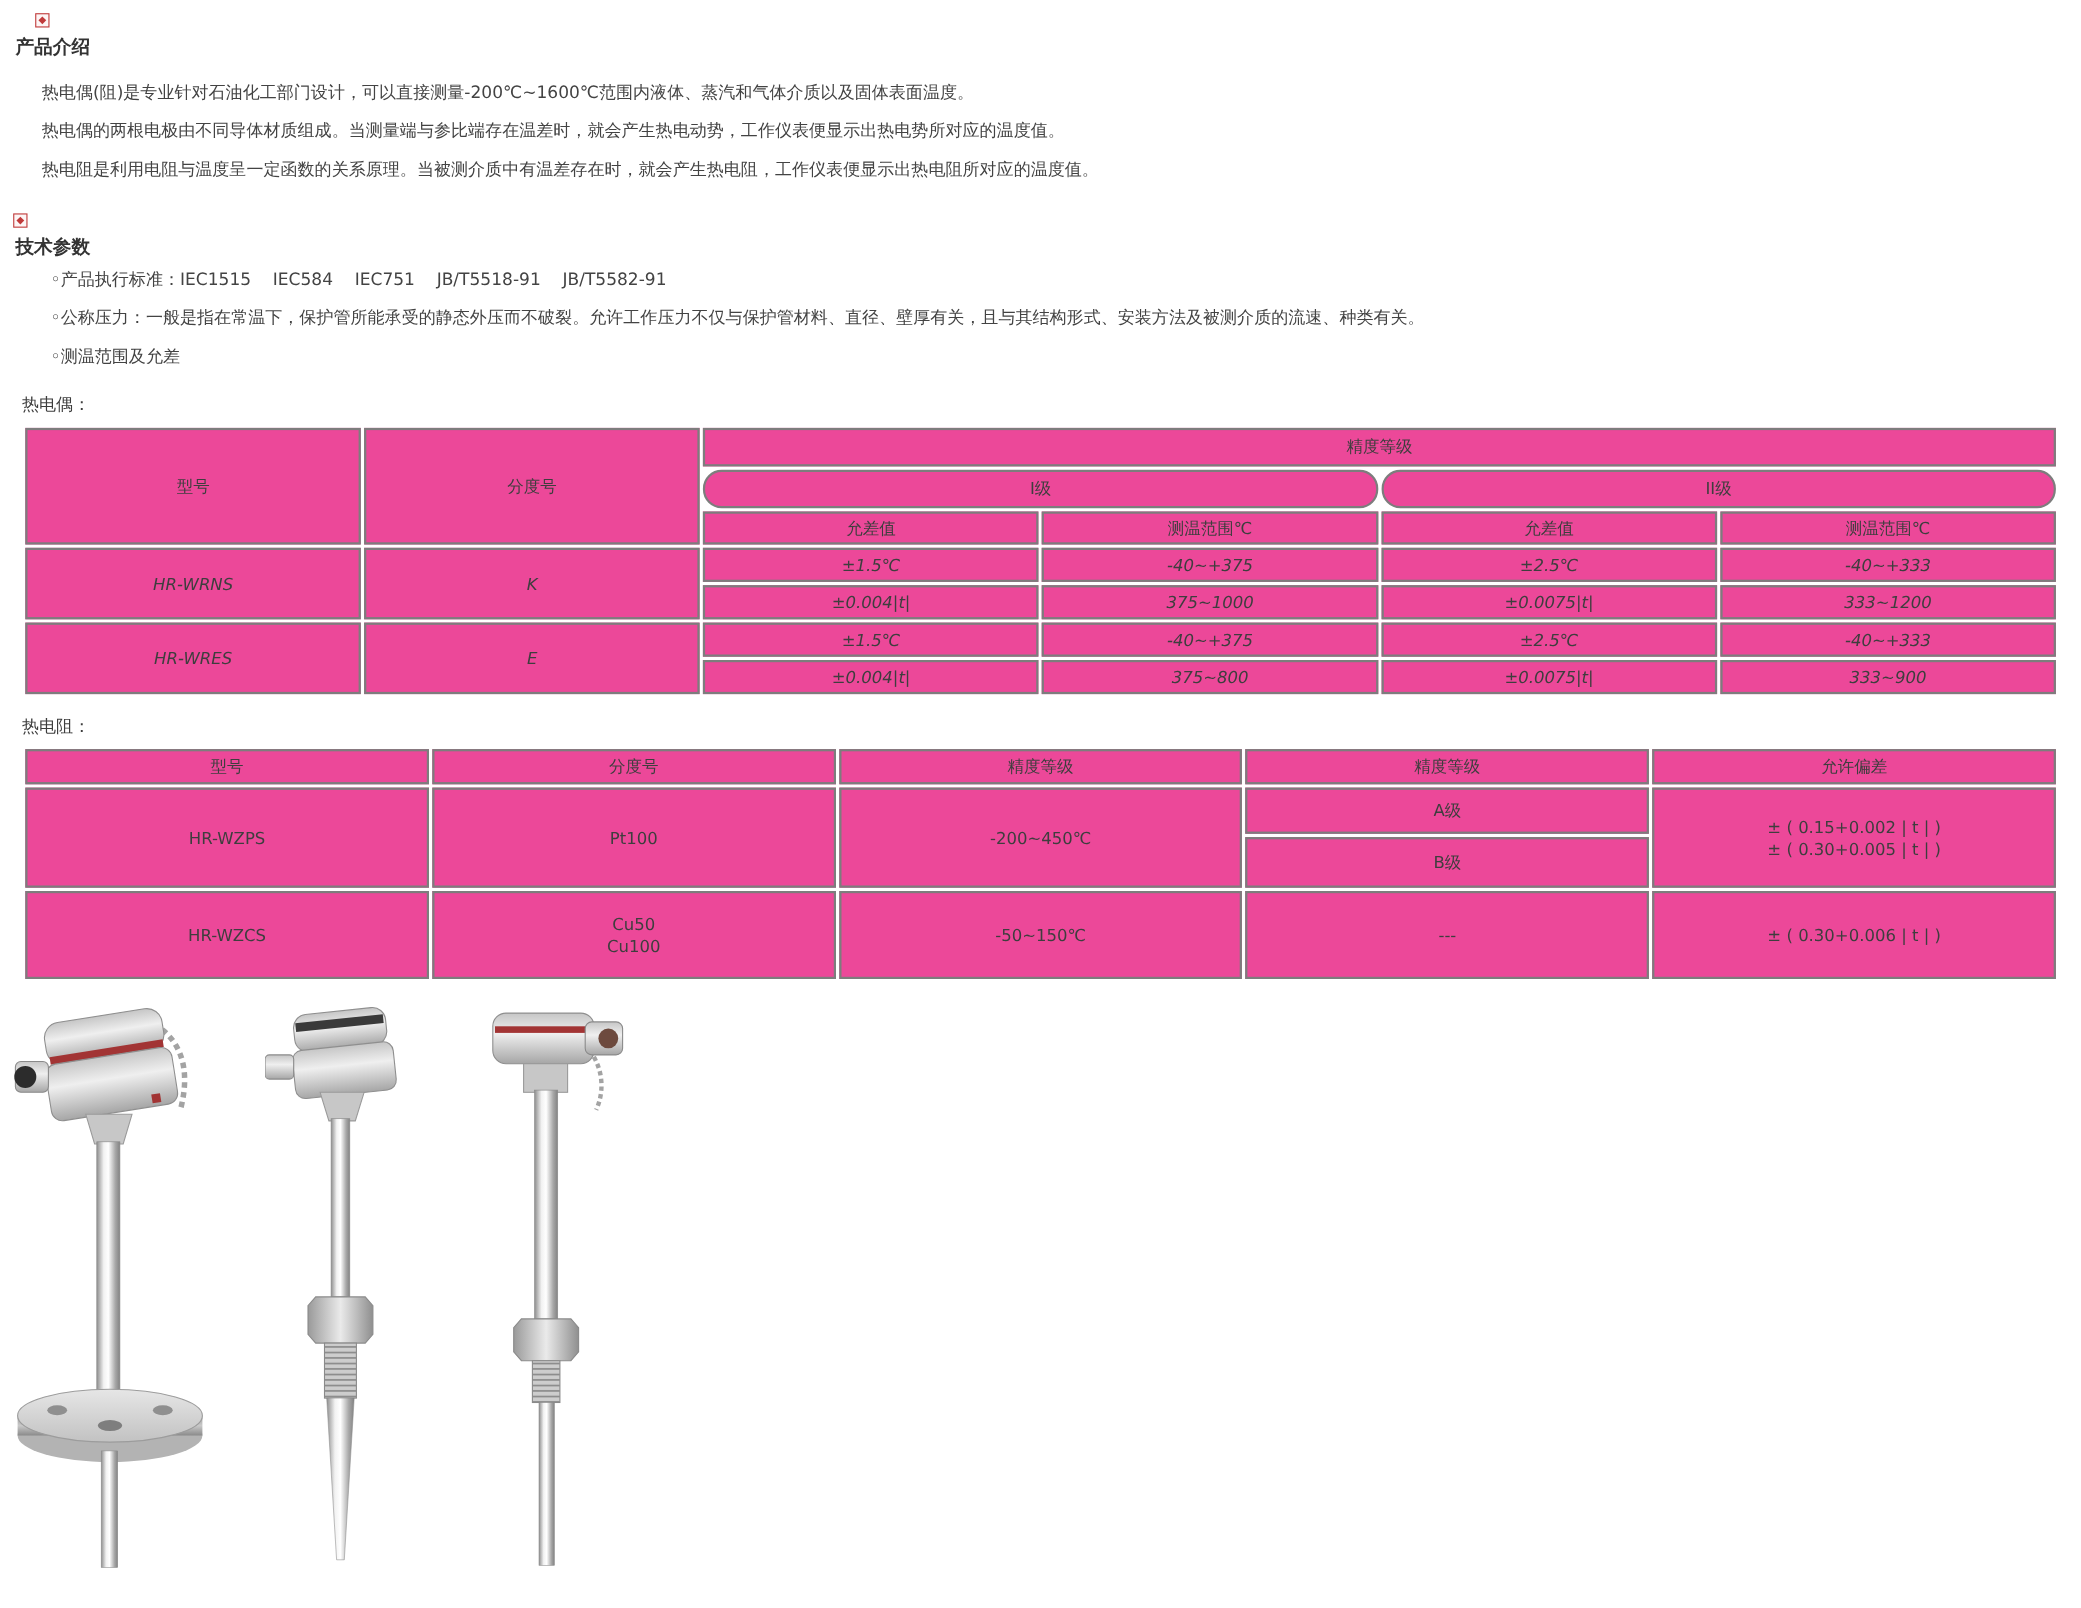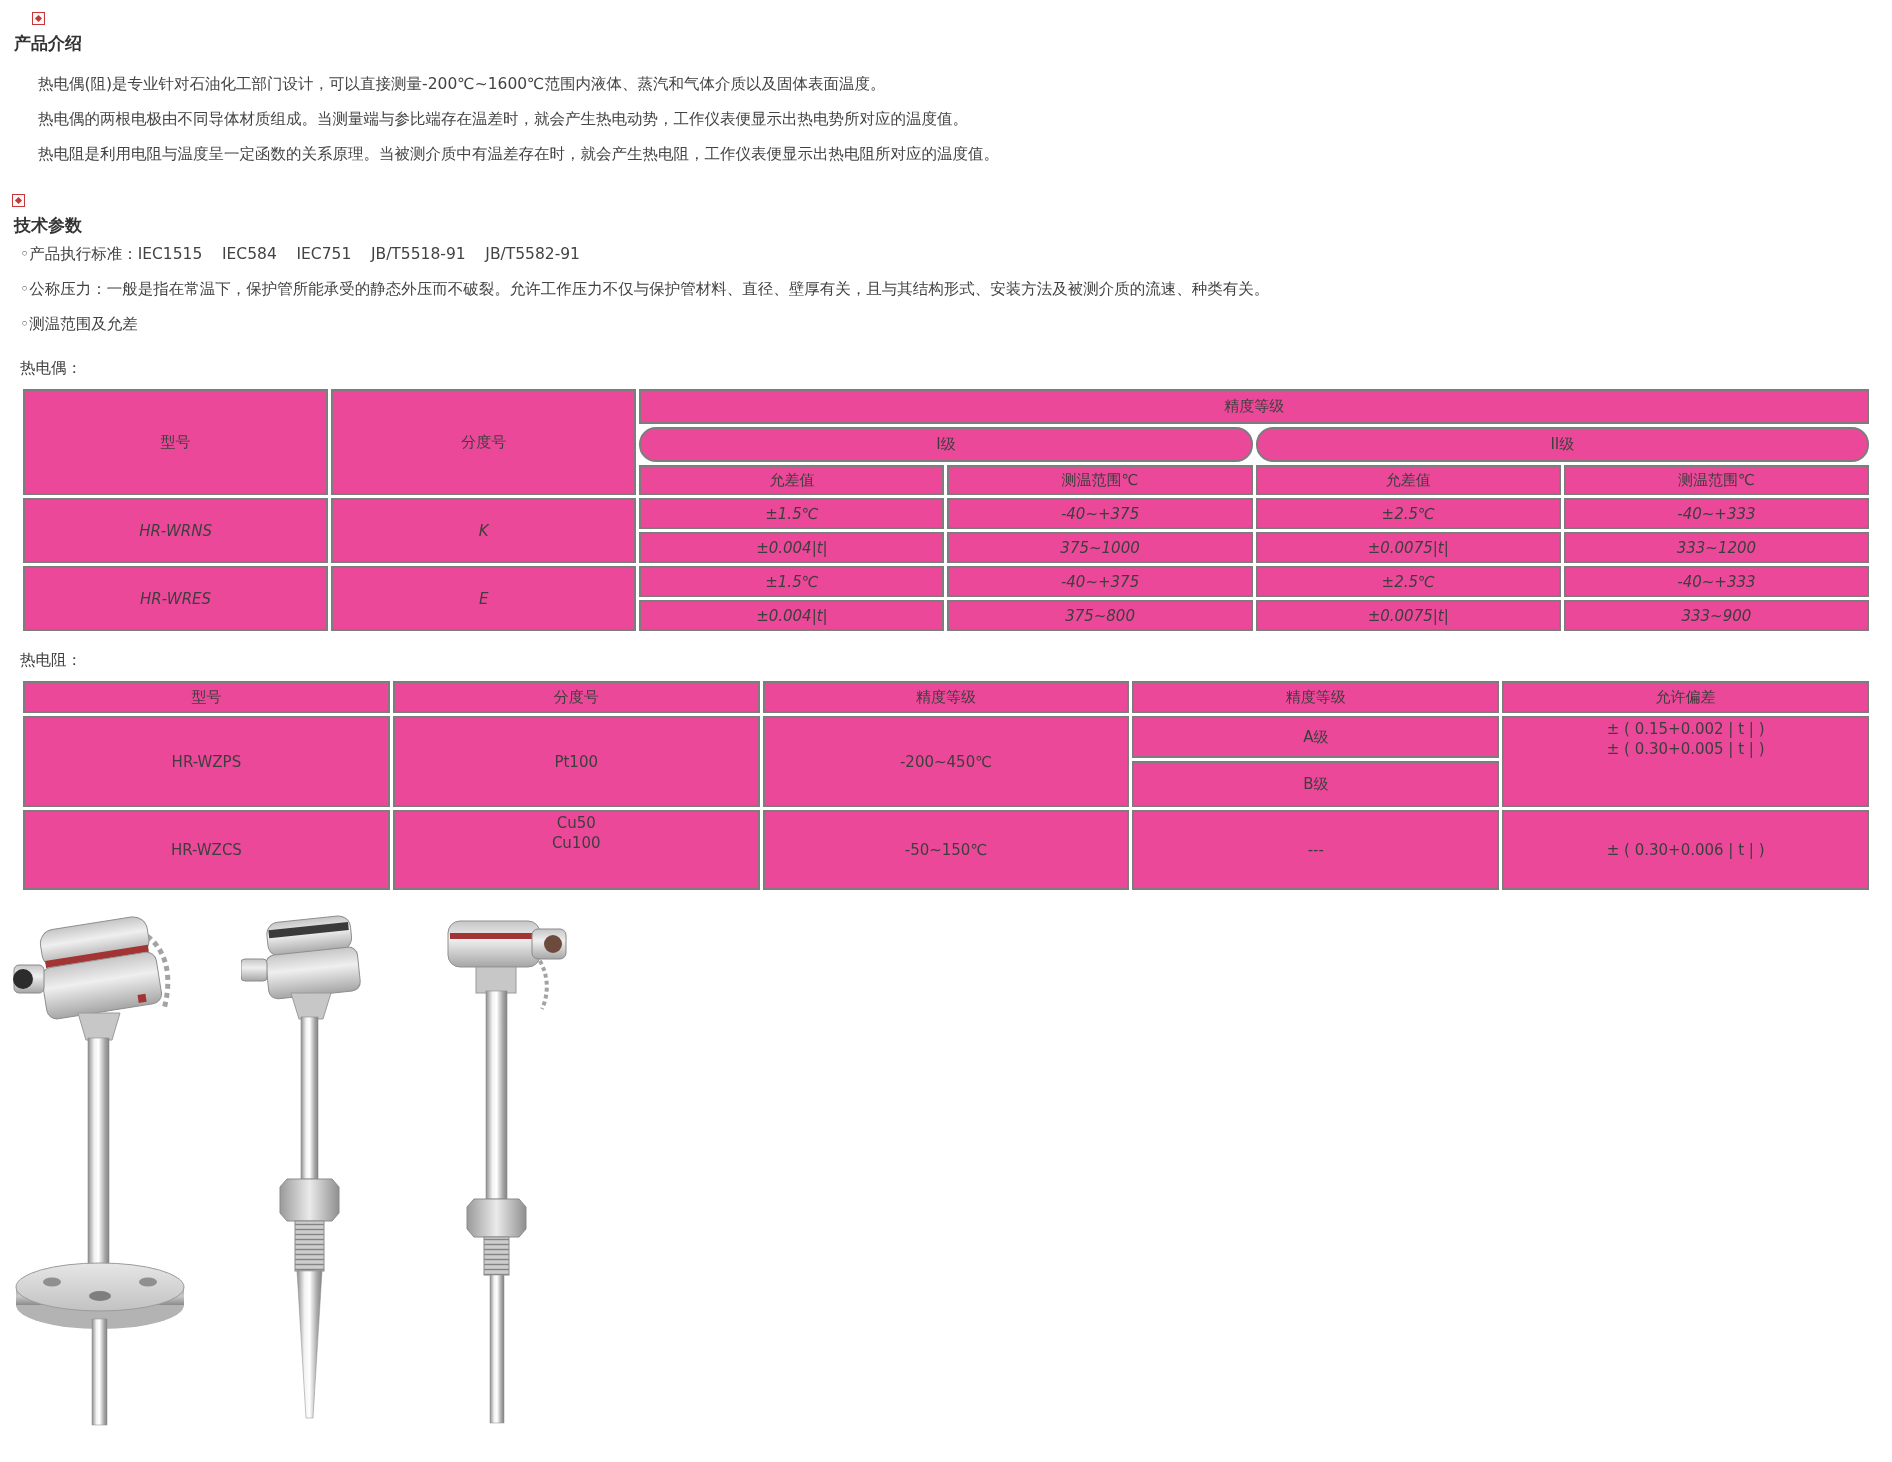--- a/index.html
+++ b/index.html
@@ -24,21 +24,21 @@
 
   .sec-title {
     margin:6px 0 0 14px; font-size:17px; font-weight:bold; color:#333333;
     line-height:24px;
   }
   .para, .bullet {
     margin:0 0 0 38px; font-size:15.5px; line-height:35px; height:35px;
     white-space:pre-wrap; color:#434343;
   }
   .para:first-of-type { margin-top:12px; }
-  .bullet { margin-left:20px; }
+  .bullet { margin-left:46px; }
 
   .tbl-label { margin:14px 0 0 20px; font-size:15.5px; line-height:24px; color:#3d3d3d; }
 
   table {
     border-collapse:separate; border-spacing:3px; table-layout:fixed;
     margin:6px 0 0 20px; width:1852px;
   }
   td {
     border:2px solid #7d7d7d; background:#ec4899;
     text-align:center; vertical-align:middle;
@@ -46,21 +46,21 @@
   }
   .t1 .h1 td { height:29px; }
   .t1 .h2 td { height:29px;border-radius:17px; }
   .t1 .h3 td { height:24px; }
   .t1 .dr td { height:25px;font-style:italic; }
 
   .t2 .h td  { height:26px; }
   .t2 .ra td { height:36px; }
   .t2 .rb td { height:40px;text-align:center; }
   .t2 .rc td { height:74px; }
-  .t2 .two-line { display:flex; flex-direction:column; justify-content:flex-start; height:100%; }
+  .t2 .two-line { display:flex; flex-direction:column; justify-content:center; height:100%; }
   .t2 .two-line div { line-height:20px; }
 
   .images-row { display:flex; align-items:flex-start; margin:20px 0 0 12px; }
   .images-row svg { display:block; }
   .img2 { margin-left:34px; }
   .img3 { margin-left:60px; }
 </style>
 </head>
 <body>
 

